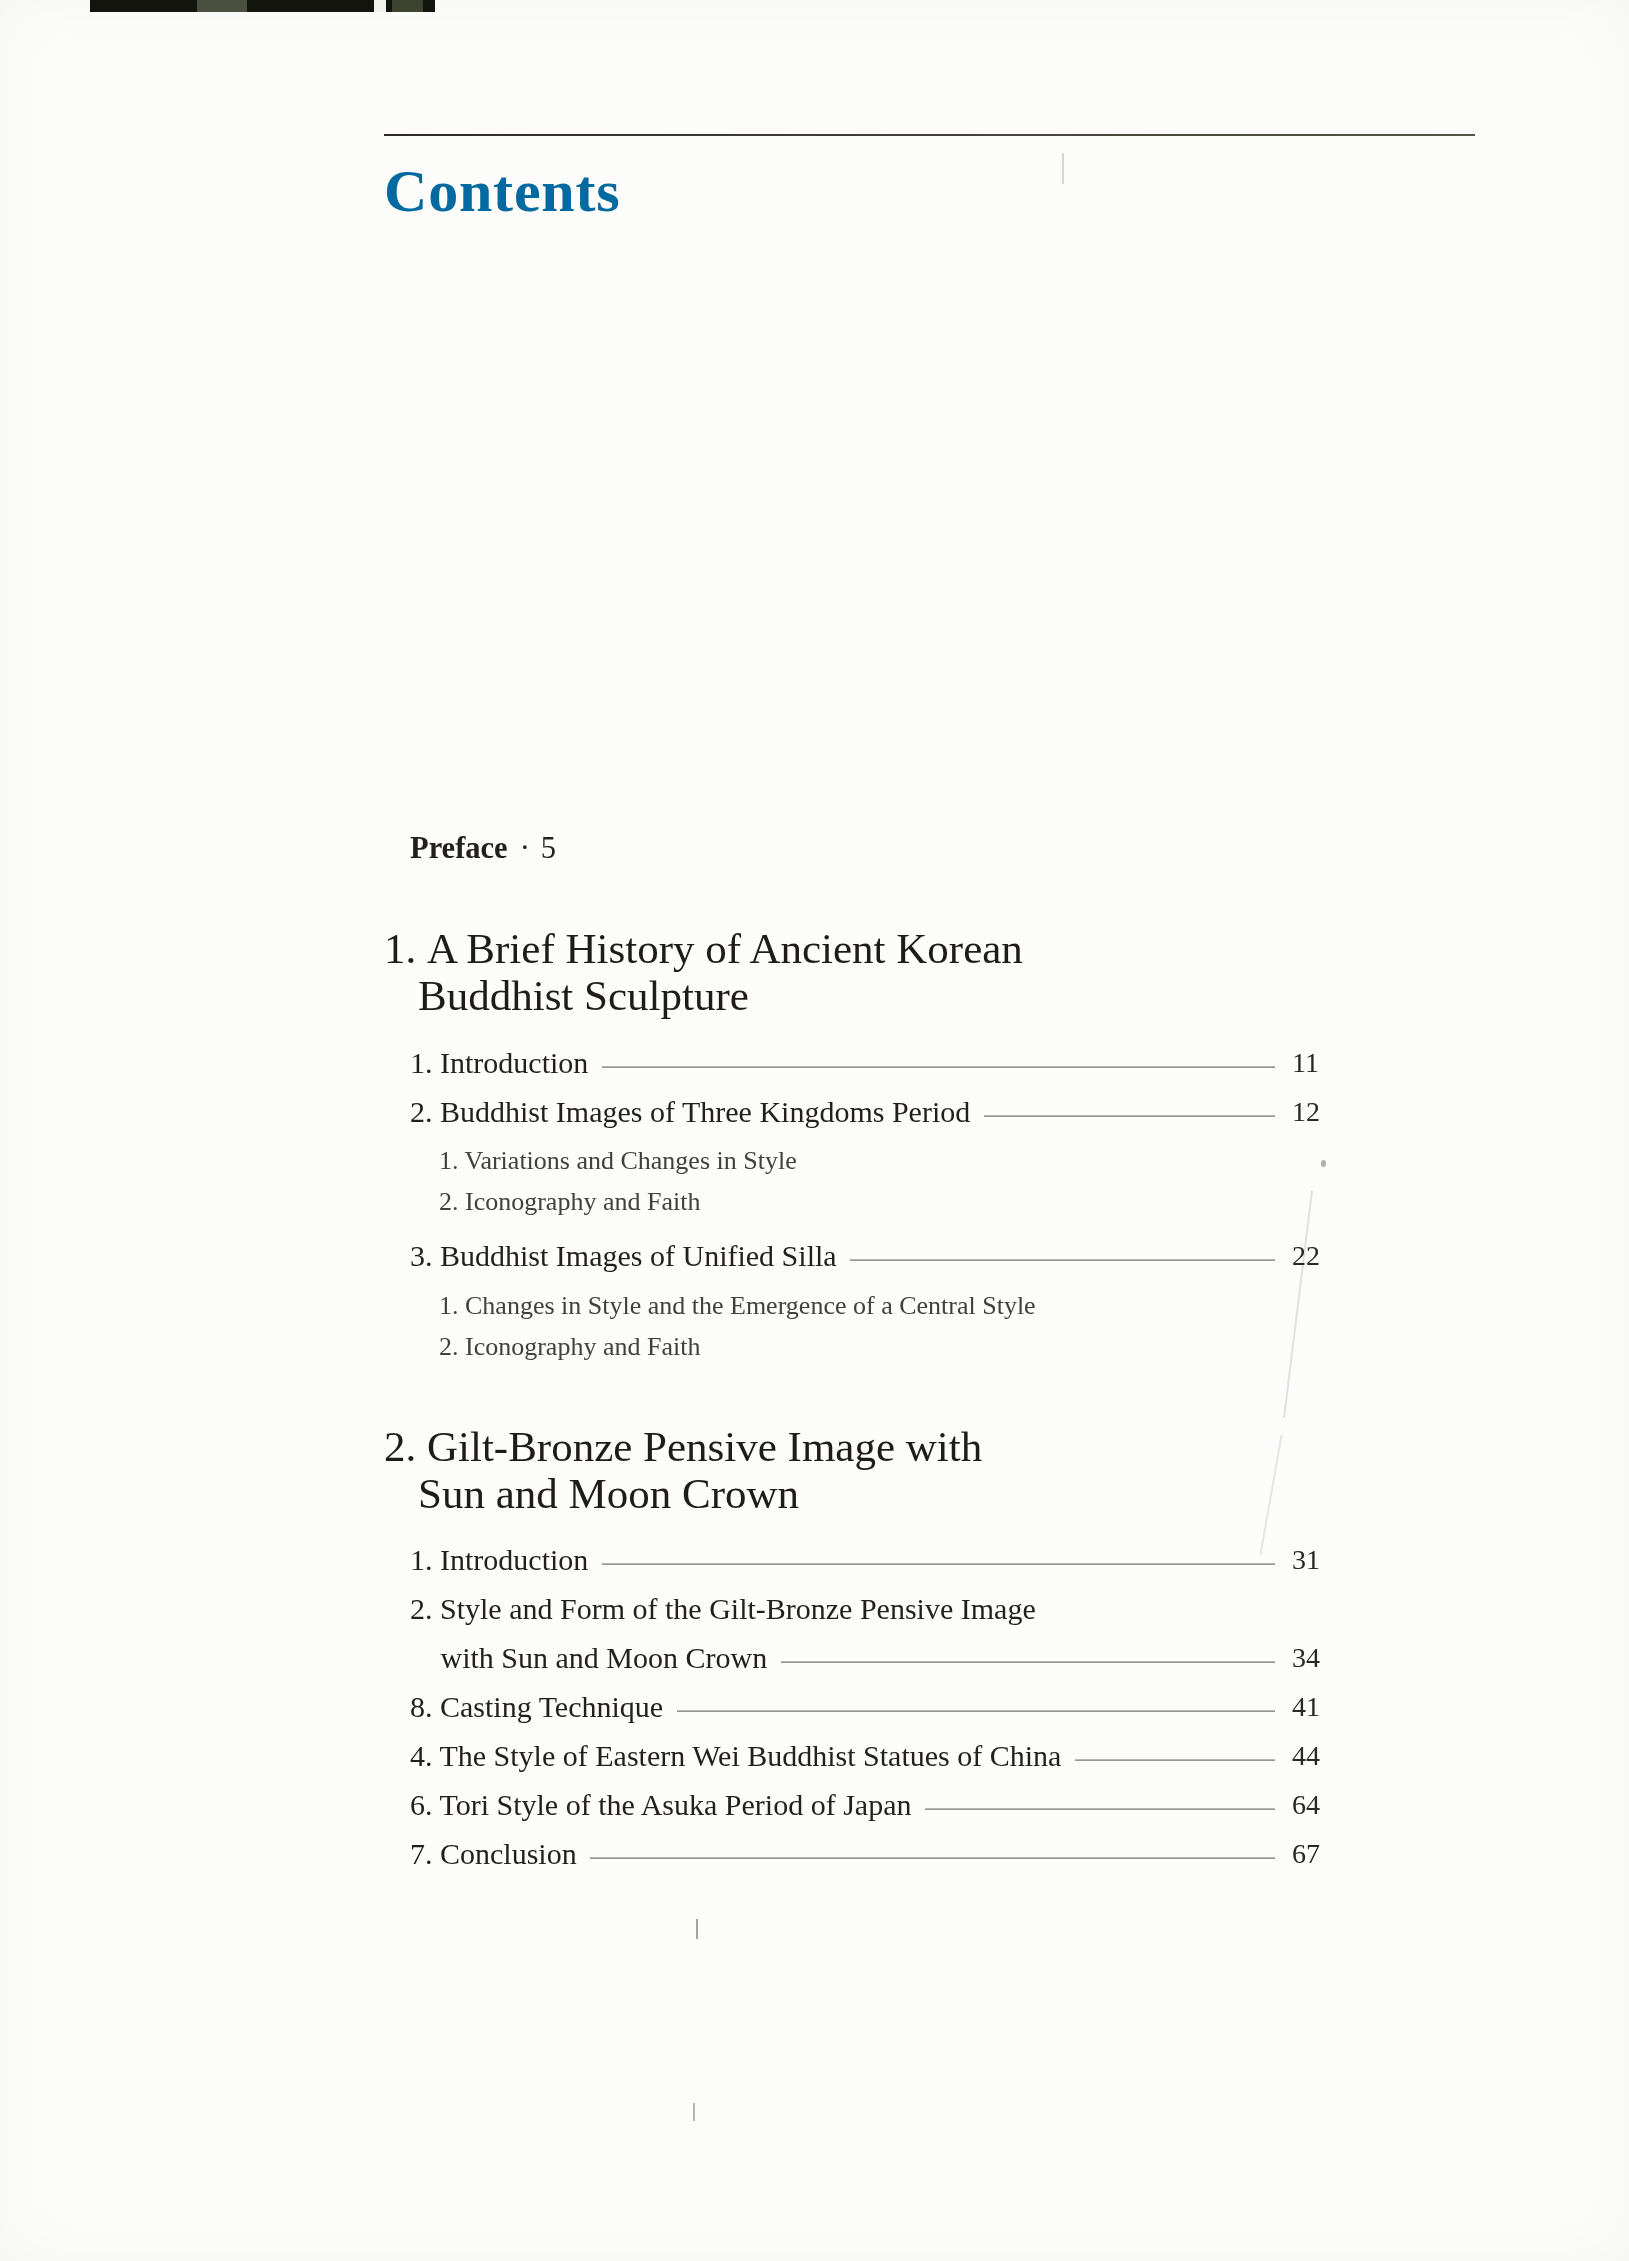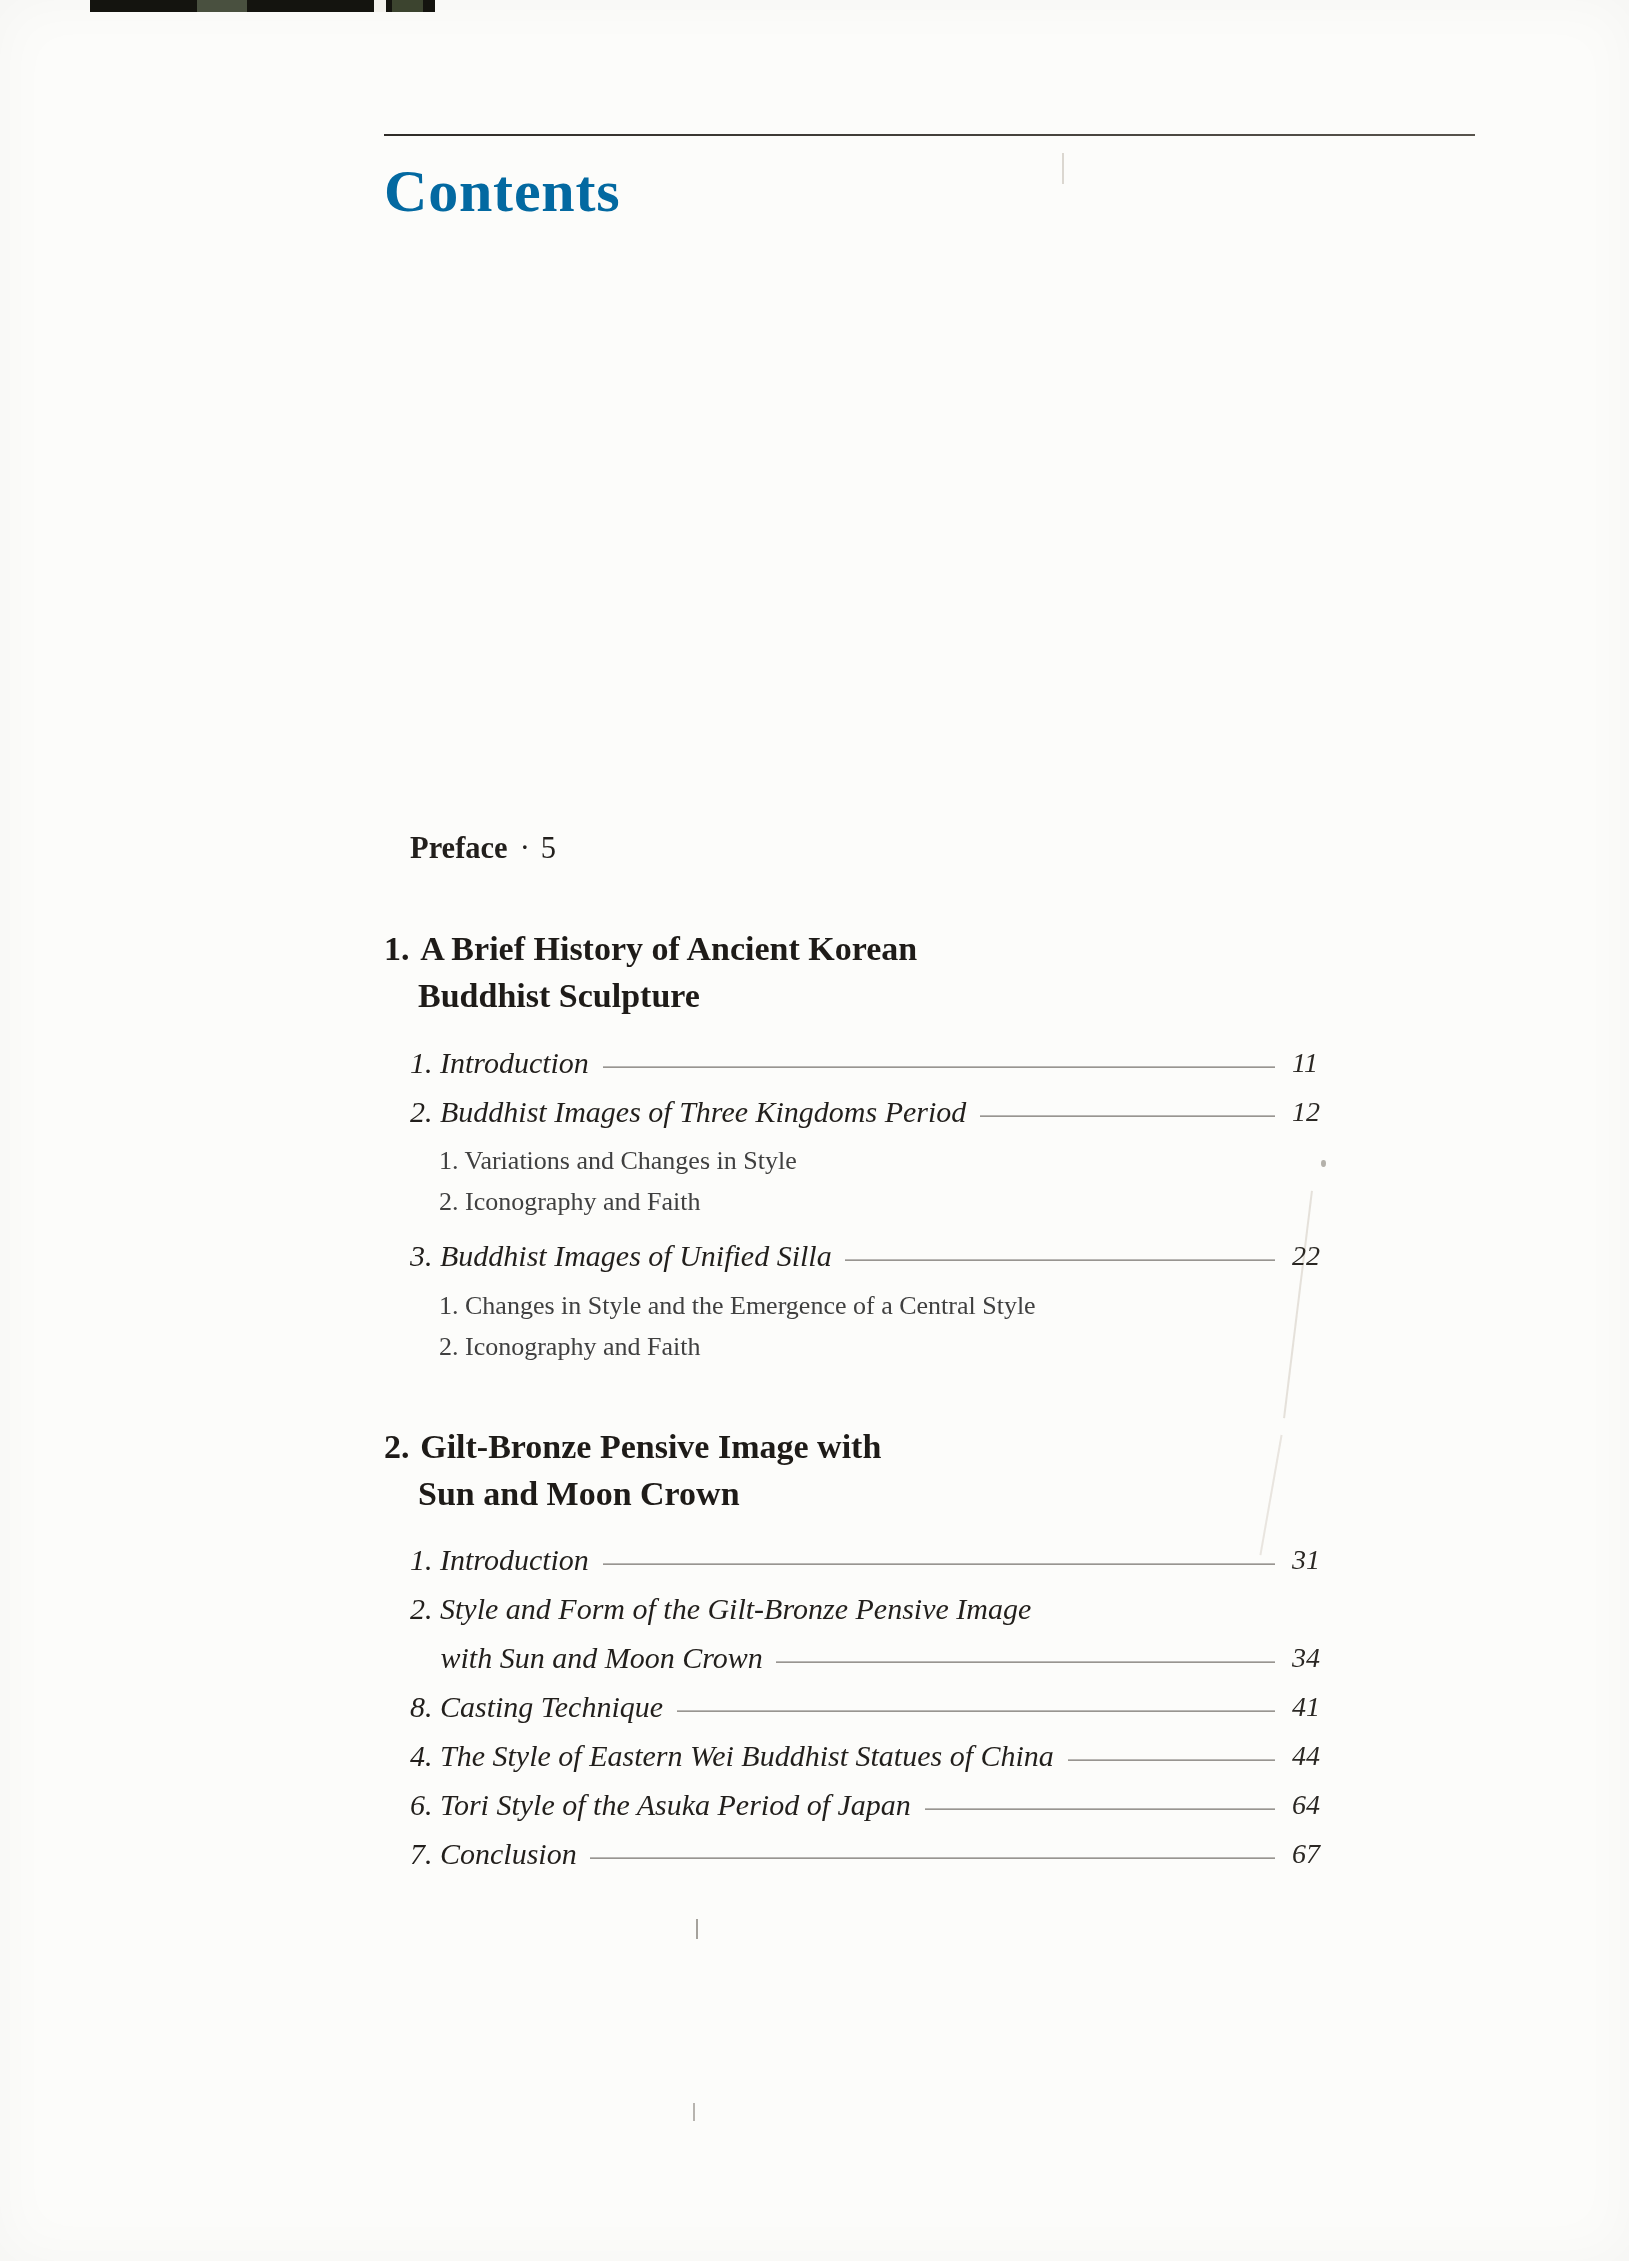--- a/index.html
+++ b/index.html
@@ -56,41 +56,40 @@
   .preface-row {
     margin-top: 603px;
     padding-left: 26px;
     font-size: 30.5px;
     line-height: 38px;
   }
   .preface-label { font-weight: 600; }
   .preface-sep { margin: 0 10.7px 0 12.2px; }
 
   .ch-head {
-    font-size: 34px;
+    font-size: 43px;
     line-height: 47px;
-    font-weight: 700;
+    font-weight: 400;
     color: #1e1b18;
   }
   .chapter-1 .ch-head { margin-top: 58px; }
   .chapter-2 .ch-head { margin-top: 56px; }
   .ch-num { margin-right: 10.7px; }
   .ch-line2 { padding-left: 34px; }
 
   .entries {
     margin-top: 18.3px;
     width: 966px;
     font-size: 30px;
   }
   .row {
     display: flex;
     align-items: flex-end;
     line-height: 49px;
     padding-left: 26px;
-    font-style: italic;
   }
   .etext { white-space: nowrap; flex: 0 0 auto; }
   .etext.indent2 { padding-left: 30.5px; }
   .leader {
     flex: 1 1 auto;
     align-self: center;
     height: 0;
     border-top: 1.5px solid #56524b;
     margin: 0 17px 0 13.7px;
     transform: translateY(4.6px);

